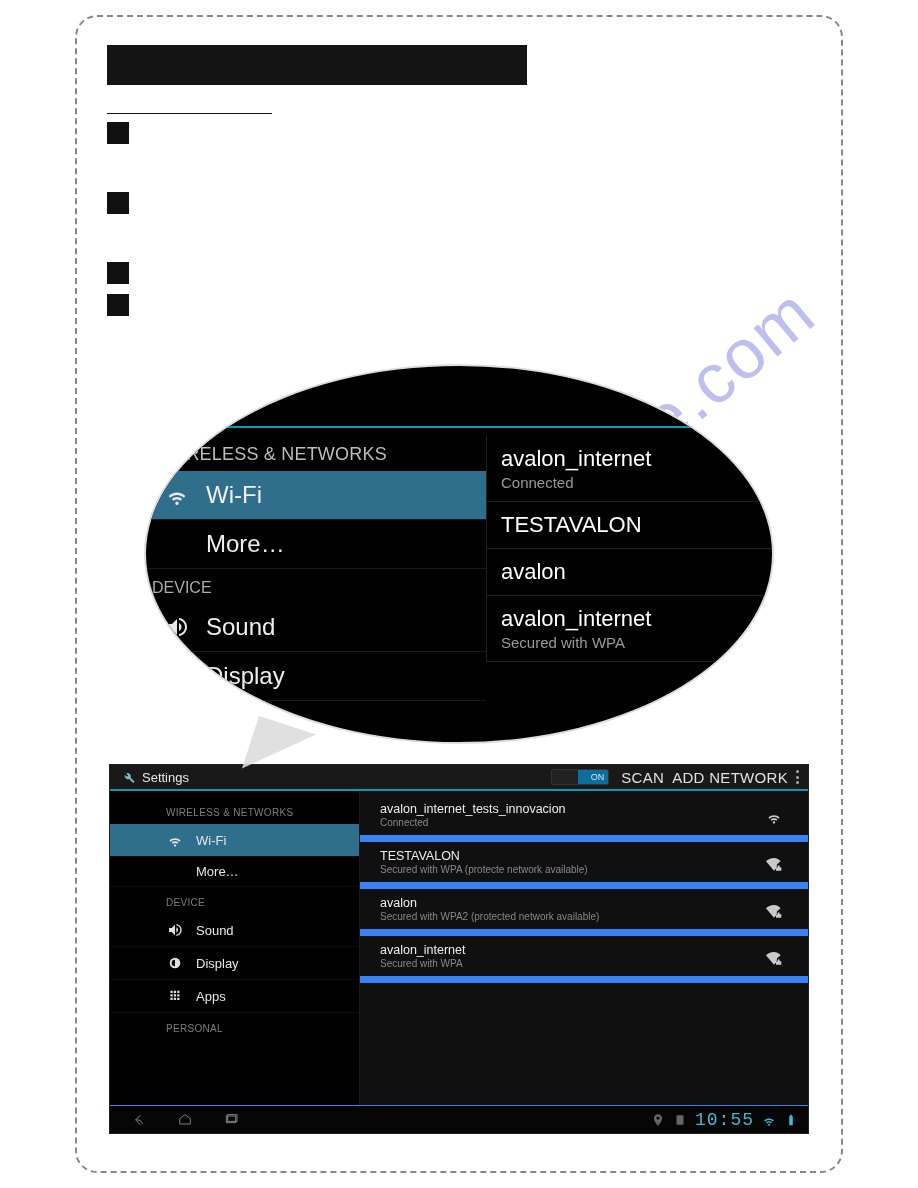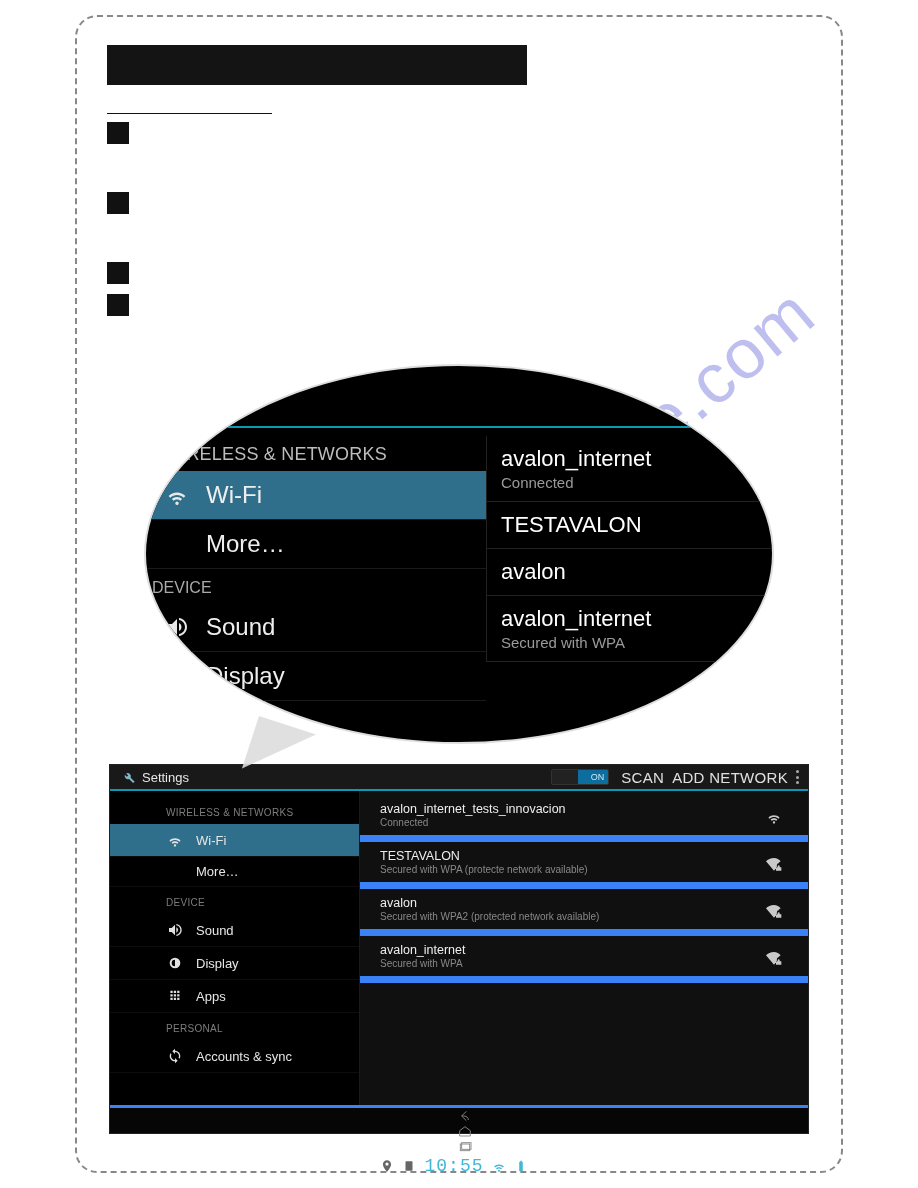--- a/index.html
+++ b/index.html
@@ -139,22 +139,21 @@
     gap: 8px;
   }
   .wifi-text { flex: 1; }
   .wifi-name { font-size: 12.5px; color: #eee; }
   .wifi-sub { font-size: 10px; color: #888; margin-top: 1px; }
   .wifi-ic svg { fill: #c9c9c9; width: 16px; height: 16px; }
 
   .sysbar {
     height: 28px; background: #060606;
     display: flex; align-items: center;
-    border-top: 3px solid #3b82f6;
-    flex-direction: column;
+    border-top: 1px solid #3b82f6;
   }
   .sysbtn { width: 34px; height: 18px; margin-left: 12px; display: inline-flex; align-items: center; justify-content: center; }
   .sysbtn svg { stroke: #888; fill: none; stroke-width: 1.4; }
   .sys-spacer { flex: 1; }
   .clock { color: #3fb8d6; font-family: "Courier New", monospace; font-size: 18px; letter-spacing: 1px; margin-right: 10px; display: flex; align-items: center; gap: 8px; }
   .mini-ic { display: inline-flex; }
   .mini-ic svg { fill: #666; width: 14px; height: 14px; }
 
   
   .wm {
@@ -330,28 +329,20 @@
         </div>
         <div class="li">
           <span class="ic">
               <svg viewBox="0 0 24 24">
                 <use href="#i-apps"></use>
               </svg>
             </span>
           <span>Apps</span>
         </div>
         <div class="hdr">PERSONAL</div>
-        <div class="li">
-          <span class="ic">
-              <svg viewBox="0 0 24 24">
-                <use href="#i-sync"></use>
-              </svg>
-            </span>
-          <span>Accounts &amp; sync</span>
-        </div>
 
       </div>
 
       <div class="right-col">
         <div class="wifi-row">
           <div class="wifi-text">
             <div class="wifi-name">avalon_internet_tests_innovacion</div>
             <div class="wifi-sub">Connected</div>
           </div>
           <span class="wifi-ic"><svg viewBox="0 0 24 24">

